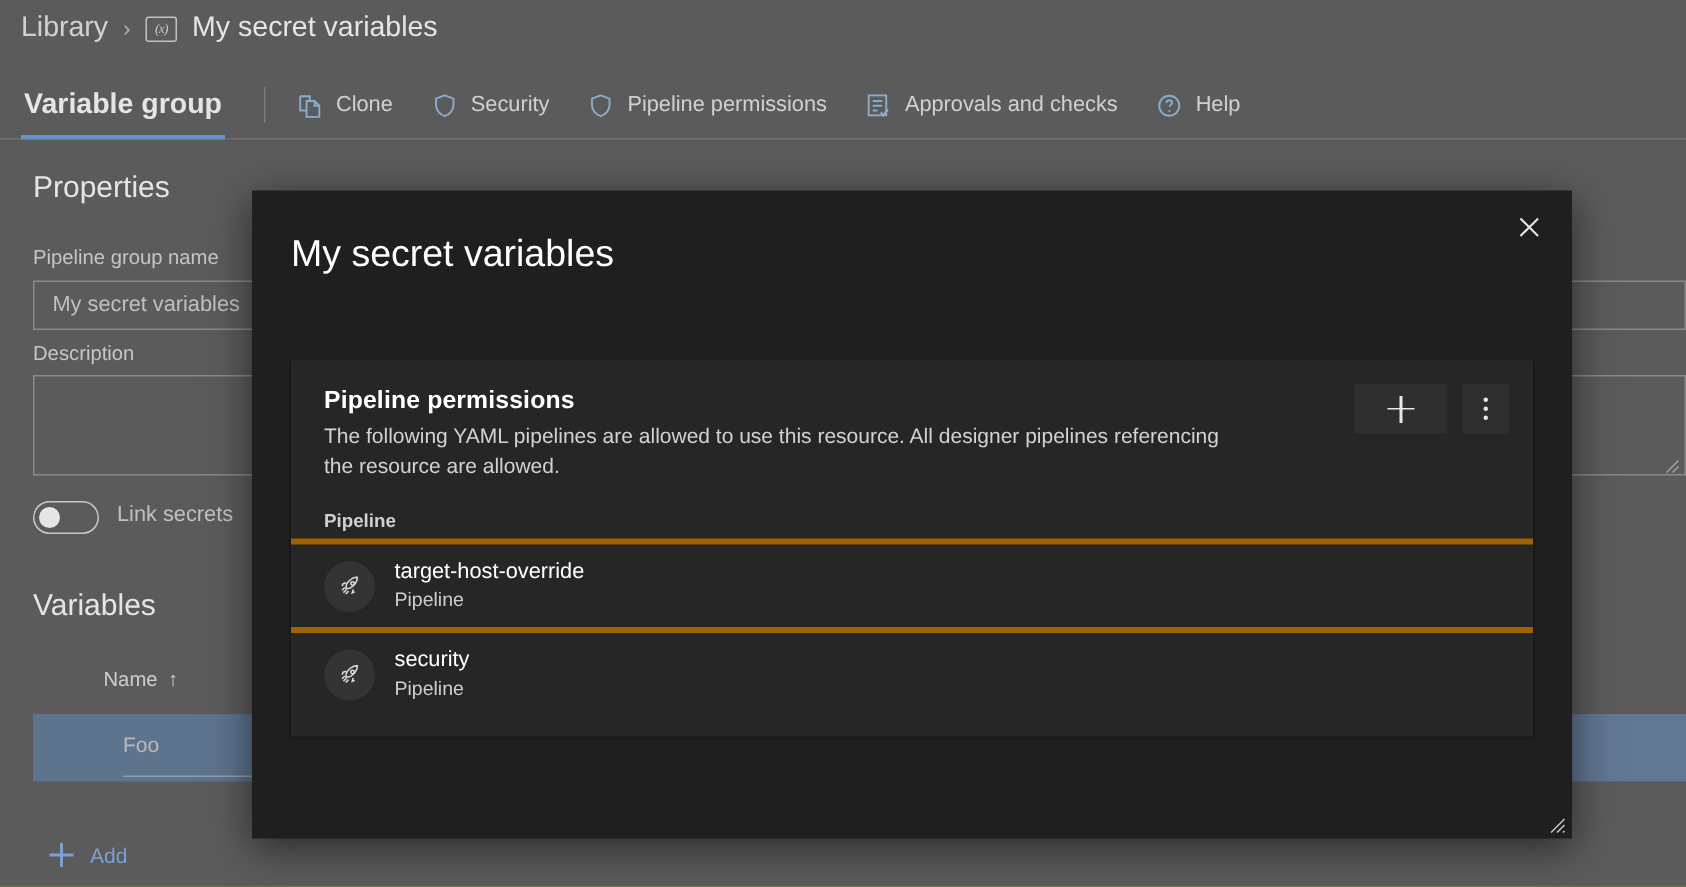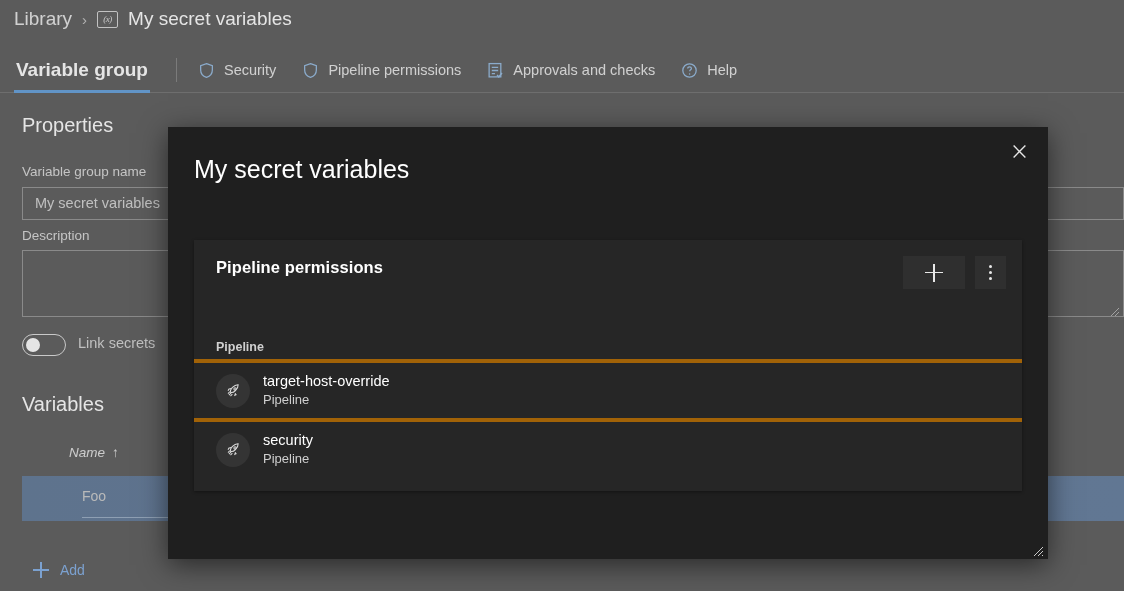--- a/index.html
+++ b/index.html
@@ -100,21 +100,21 @@
     cursor: pointer;
   }
   .toggle .knob {
     position: absolute; left: 3px; top: 3px;
     width: 14px; height: 14px; border-radius: 50%;
     background: #ffffff;
   }
   .col-hdr {
     position: absolute;
     font-size: 13.5px; color: #e4e4e4;
-    display: flex; align-items: center; gap: 7px; font-style: italic;
+    display: flex; align-items: center; gap: 7px;
   }
   .row-foo {
     position: absolute;
     background: linear-gradient(90deg,#69809e 0%, #6d85a4 100%);
   }
   .row-foo .cell {
     position: absolute; left: 60px; top: 12px;
     font-size: 14px; color: #cfcfcf;
   }
   .row-foo .cell-underline {
@@ -257,20 +257,31 @@
     <div class="toolbar">
 
       <div class="tab">
         <span>Variable group</span>
         <span class="underline"></span>
       </div>
 
       <div class="tb-sep"></div>
 
 
+      <div class="tb-btn">
+        <span class="tb-ico">
+          <svg width="17" height="17" viewBox="0 0 16 16" fill="none" stroke="#9bbfe3" stroke-width="1.2">
+            <path d="M2 2h6v3"></path>
+            <path d="M2 2v9h4"></path>
+            <path d="M6 5h5l3 3v7H6z"></path>
+            <path d="M11 5v3h3"></path>
+          </svg>
+        </span>
+        <span>Clone</span>
+      </div>
 
       <div class="tb-btn">
         <span class="tb-ico">
           <svg width="17" height="17" viewBox="0 0 16 16" fill="none" stroke="#9bbfe3" stroke-width="1.2">
             <path d="M8 1.5l5.5 2v4c0 3.2-2.4 6-5.5 7-3.1-1-5.5-3.8-5.5-7v-4z"></path>
           </svg>
         </span>
         <span>Security</span>
       </div>
 
@@ -301,21 +312,21 @@
             <path d="M6.3 6.2c0-1 .8-1.7 1.8-1.7s1.7.7 1.7 1.6c0 1.3-1.6 1.3-1.6 2.6"></path>
             <circle cx="8.1" cy="11.3" r="0.7" fill="#9bbfe3" stroke="none"></circle>
           </svg>
         </span>
         <span>Help</span>
       </div>
     </div>
 
     <div class="sec-title" style="left:22px; top:114px;">Properties</div>
 
-    <div class="fld-label" style="left:22px; top:164px;">Variable group name</div>
+    <div class="fld-label" style="left:22px; top:164px;">Pipeline group name</div>
     <div class="fld-box" style="left:22px; top:187px; width:1102px; height:33px;"></div>
     <div class="fld-text" style="left:35px; top:195px;">My secret variables</div>
 
     <div class="fld-label" style="left:22px; top:228px;">Description</div>
     <div class="fld-box" style="left:22px; top:250px; width:1102px; height:67px;"></div>
     <div class="resize-bg" style="left:1108px; top:303px;">
       <svg width="12" height="12" viewBox="0 0 12 12" stroke="#b5b5b5" stroke-width="1">
         <path d="M11 3L3 11M11 7L7 11"></path>
       </svg>
     </div>
@@ -352,20 +363,21 @@
     <div class="modal-close">
       <svg width="15" height="15" viewBox="0 0 14 14" stroke="#e6e6e6" stroke-width="1.3">
         <path d="M1.5 1.5l11 11M12.5 1.5l-11 11"></path>
       </svg>
     </div>
 
     <div class="card">
 
       <div class="card-head">
         <div class="card-title">Pipeline permissions</div>
+        <div class="card-desc">The following YAML pipelines are allowed to use this resource. All designer pipelines referencing the resource are allowed.</div>
       </div>
 
       <div class="card-actions">
         <button class="icon-btn add">
           <span class="plus-white"></span>
         </button>
         <button class="icon-btn more">
           <span class="kebab">
               <i></i>
               <i></i>

